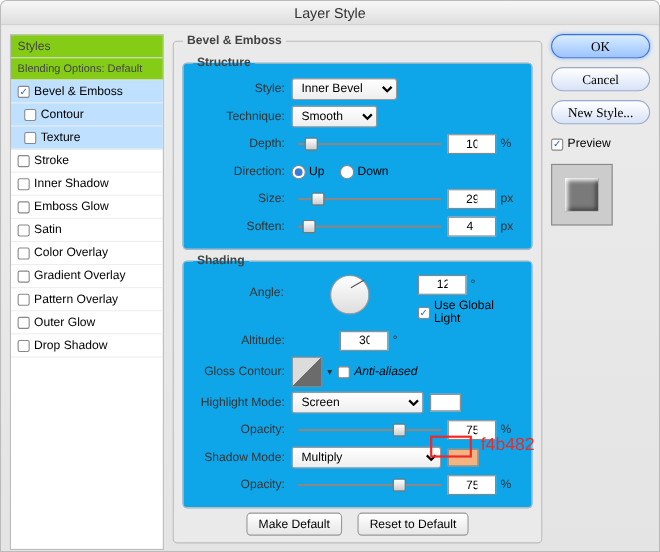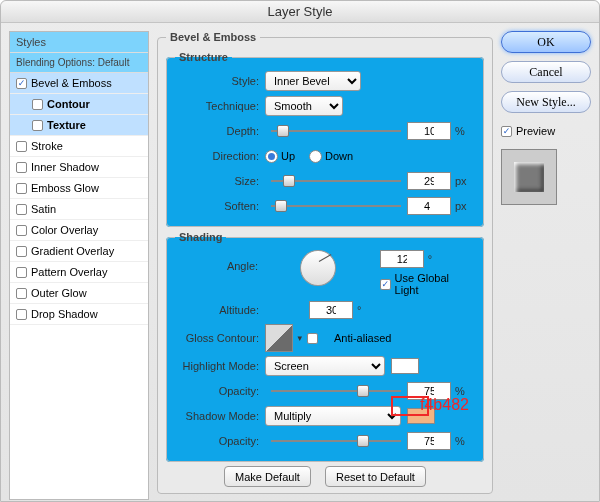--- a/index.html
+++ b/index.html
@@ -1,24 +1,24 @@
 <!DOCTYPE html>
 <html><head>
 <meta charset="utf-8">
 <style>
   * { box-sizing: border-box; font-family: "Lucida Grande", Arial, sans-serif; }
   body { margin:0; background:#fff; width:600px; height:502px; overflow:hidden; font-size:11px; }
   .window { width:600px; height:502px; background:linear-gradient(#ececec,#e4e4e4); border:1px solid #bbb; border-radius:6px 6px 0 0; position:relative; }
   .titlebar { height:22px; text-align:center; line-height:22px; font-size:13px; color:#333; border-bottom:1px solid #c4c4c4; background:linear-gradient(#f7f7f7,#dedede); border-radius:6px 6px 0 0;}
   .content { display:flex; padding:8px; gap:8px; }
   .styles-list { width:140px; border:1px solid #bbb; background:#fff; }
-  .styles-list .hdr { padding:4px 6px; border-bottom:1px solid #ddd; color:#444; background:#7dd3fc;}
+  .styles-list .hdr { padding:4px 6px; border-bottom:1px solid #ddd; color:#444; background:#84cc16;}
   .styles-list .item { display:flex; align-items:center; gap:4px; padding:4px 6px; border-bottom:1px solid #eee; cursor:default;}
   .styles-list .item.sel { background:#bfe0ff; }
-  .styles-list .item.sub { padding-left:22px;font-weight:bold; }
+  .styles-list .item.sub { padding-left:12px; }
   .chk { width:11px; height:11px; border:1px solid #888; background:#fff; display:inline-flex; align-items:center; justify-content:center; font-size:9px; color:#2a63c8; border-radius:2px;}
   .chk.on::after{content:"✓";}
   .panel { flex:1; }
   fieldset { border:1px solid #bbb; border-radius:4px; background:#eaeaea; margin:0 0 6px 0; padding:4px 8px 6px 8px;}
   legend { padding:0 4px; font-weight:bold; color:#444;}
   fieldset.inner { border:1px solid #bbb; background:#0ea5e9; margin:4px 0;}
   .row { display:flex; align-items:center; margin:3px 0; min-height:22px;}
   .lab { width:90px; text-align:right; padding-right:6px; color:#333;}
   select { height:20px; font-size:11px; border:1px solid #999; border-radius:3px; background:linear-gradient(#fff,#eee); padding:1px 14px 1px 4px;}
   .slider { position:relative; width:130px; height:14px; margin:0 6px;}
@@ -179,21 +179,21 @@
             <input class="num" value="30" style="">
             <span class="unit">°</span>
           </div>
           <div class="row">
             <span class="lab">Gloss Contour:</span>
             <span class="swatch">
                 <span class="dn">▾</span>
               </span>
             <span style="width:14px;"></span>
             <span class="chk"></span>
-            <span style="margin-left:16px;">Anti-aliased</span>
+            <span style="margin-left:4px;font-style:italic;">Anti-aliased</span>
           </div>
           <div class="row">
             <span class="lab">Highlight Mode:</span>
             <select style="width:120px;"><option>Screen</option></select>
             <span class="colbox" style="background:#ffffff"></span>
           </div>
           <div class="row">
             <span class="lab">Opacity:</span>
             <span class="slider">
                 <span class="track"></span>
@@ -234,14 +234,14 @@
         <span class="chk on"></span>
         <span>Preview</span>
       </div>
       <div class="preview-box">
           <div class="inner"></div>
         </div>
     </div>
   </div>
 
   <div class="anno" style="left:390px;top:395px;width:38px;height:20px;"></div>
-  <div class="anno" style="left:415px;top:395px;border:none;">f4b482</div>
+  <div class="anno" style="left:432px;top:395px;border:none;">f4b482</div>
 </div>
 
 </body></html>

